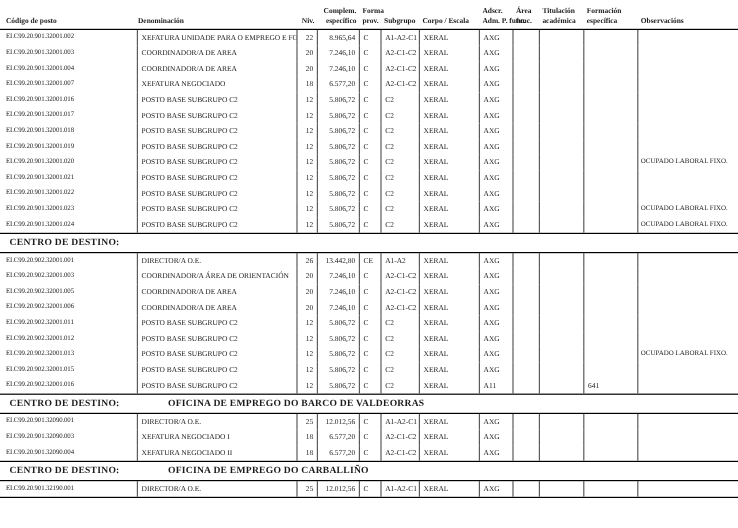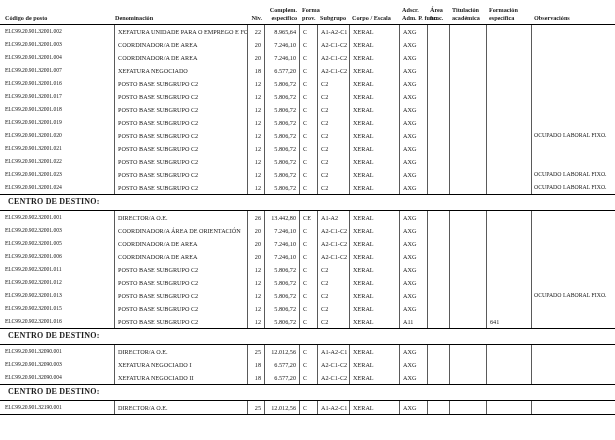--- a/index.html
+++ b/index.html
@@ -398,20 +398,21 @@
           <div class="c col-corpo">XERAL</div>
           <div class="c col-adscr">A11</div>
           <div class="c col-area"></div>
           <div class="c col-titulacion"></div>
           <div class="c col-formacion">641</div>
           <div class="c col-observacions"></div>
         </div>
       </div>
       <div class="centro">
         <span class="lbl">CENTRO DE DESTINO:</span>
+        <span class="off">OFICINA DE EMPREGO DO BARCO DE VALDEORRAS</span>
       </div>
       <div class="rows">
         <div class="row">
           <div class="c col-codigo">EI.C99.20.901.32090.001</div>
           <div class="c col-denominacion">DIRECTOR/A O.E.</div>
           <div class="c col-niv">25</div>
           <div class="c col-complem">12.012,56</div>
           <div class="c col-forma">C</div>
           <div class="c col-subgrupo">A1-A2-C1</div>
           <div class="c col-corpo">XERAL</div>
@@ -445,20 +446,21 @@
           <div class="c col-corpo">XERAL</div>
           <div class="c col-adscr">AXG</div>
           <div class="c col-area"></div>
           <div class="c col-titulacion"></div>
           <div class="c col-formacion"></div>
           <div class="c col-observacions"></div>
         </div>
       </div>
       <div class="centro">
         <span class="lbl">CENTRO DE DESTINO:</span>
+        <span class="off">OFICINA DE EMPREGO DO CARBALLIÑO</span>
       </div>
       <div class="rows">
         <div class="row">
           <div class="c col-codigo">EI.C99.20.901.32190.001</div>
           <div class="c col-denominacion">DIRECTOR/A O.E.</div>
           <div class="c col-niv">25</div>
           <div class="c col-complem">12.012,56</div>
           <div class="c col-forma">C</div>
           <div class="c col-subgrupo">A1-A2-C1</div>
           <div class="c col-corpo">XERAL</div>

